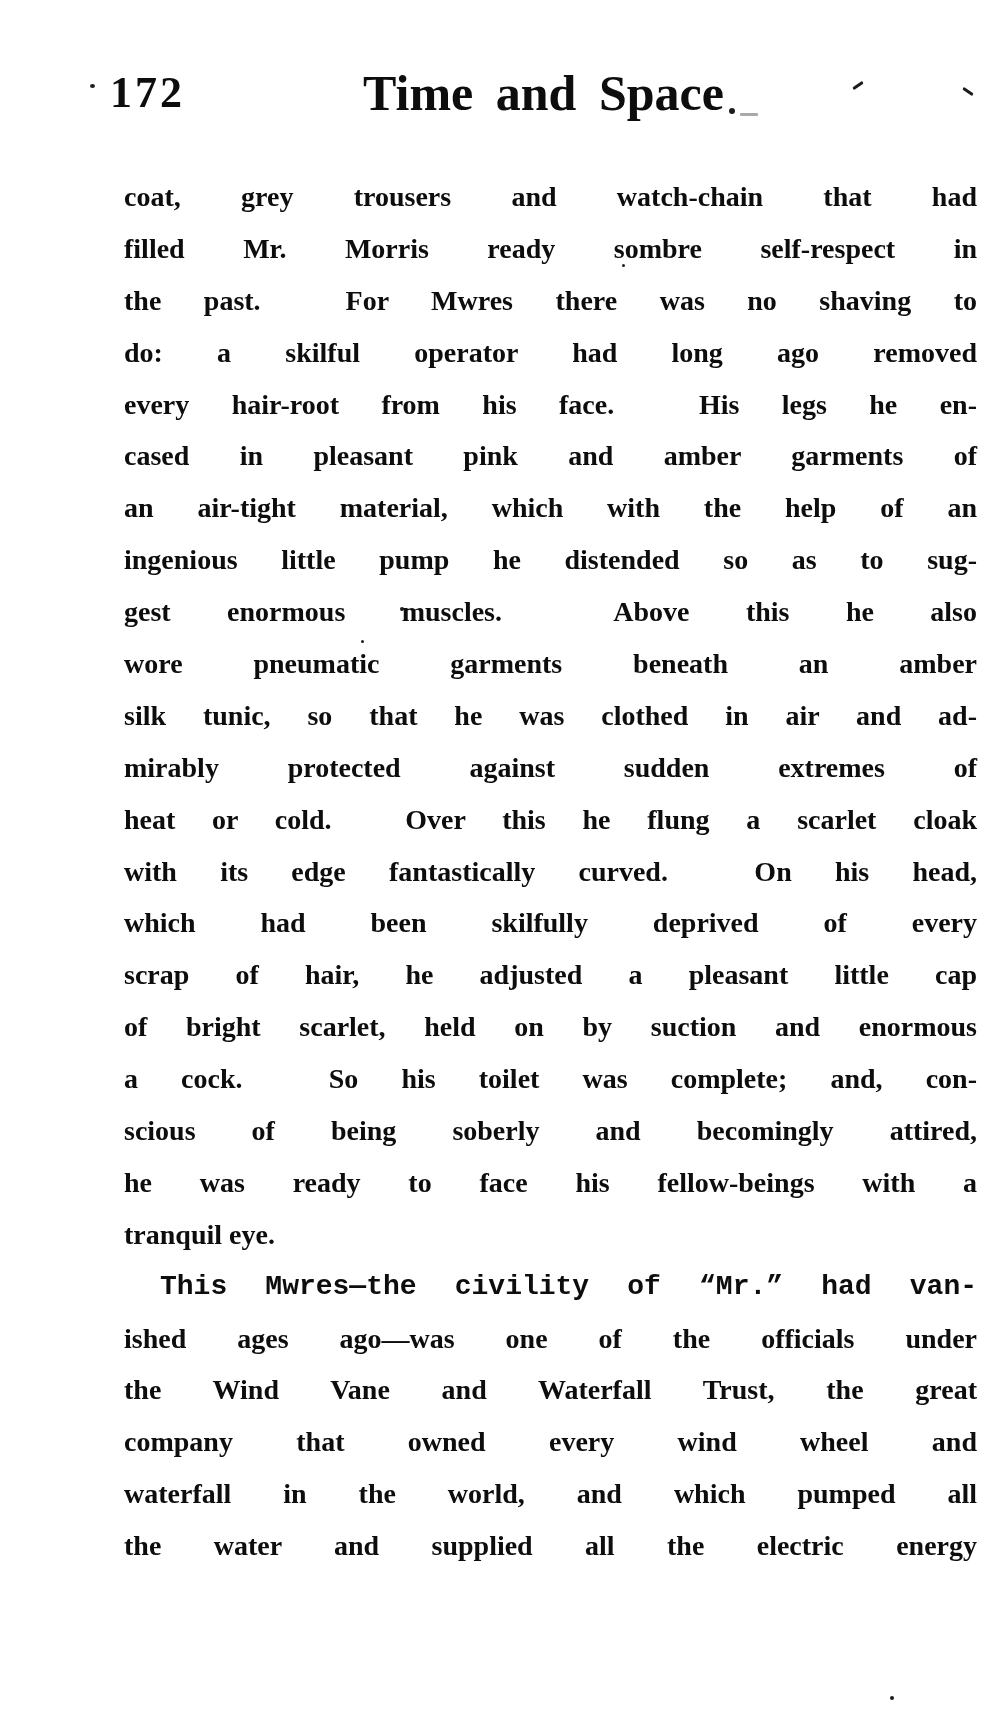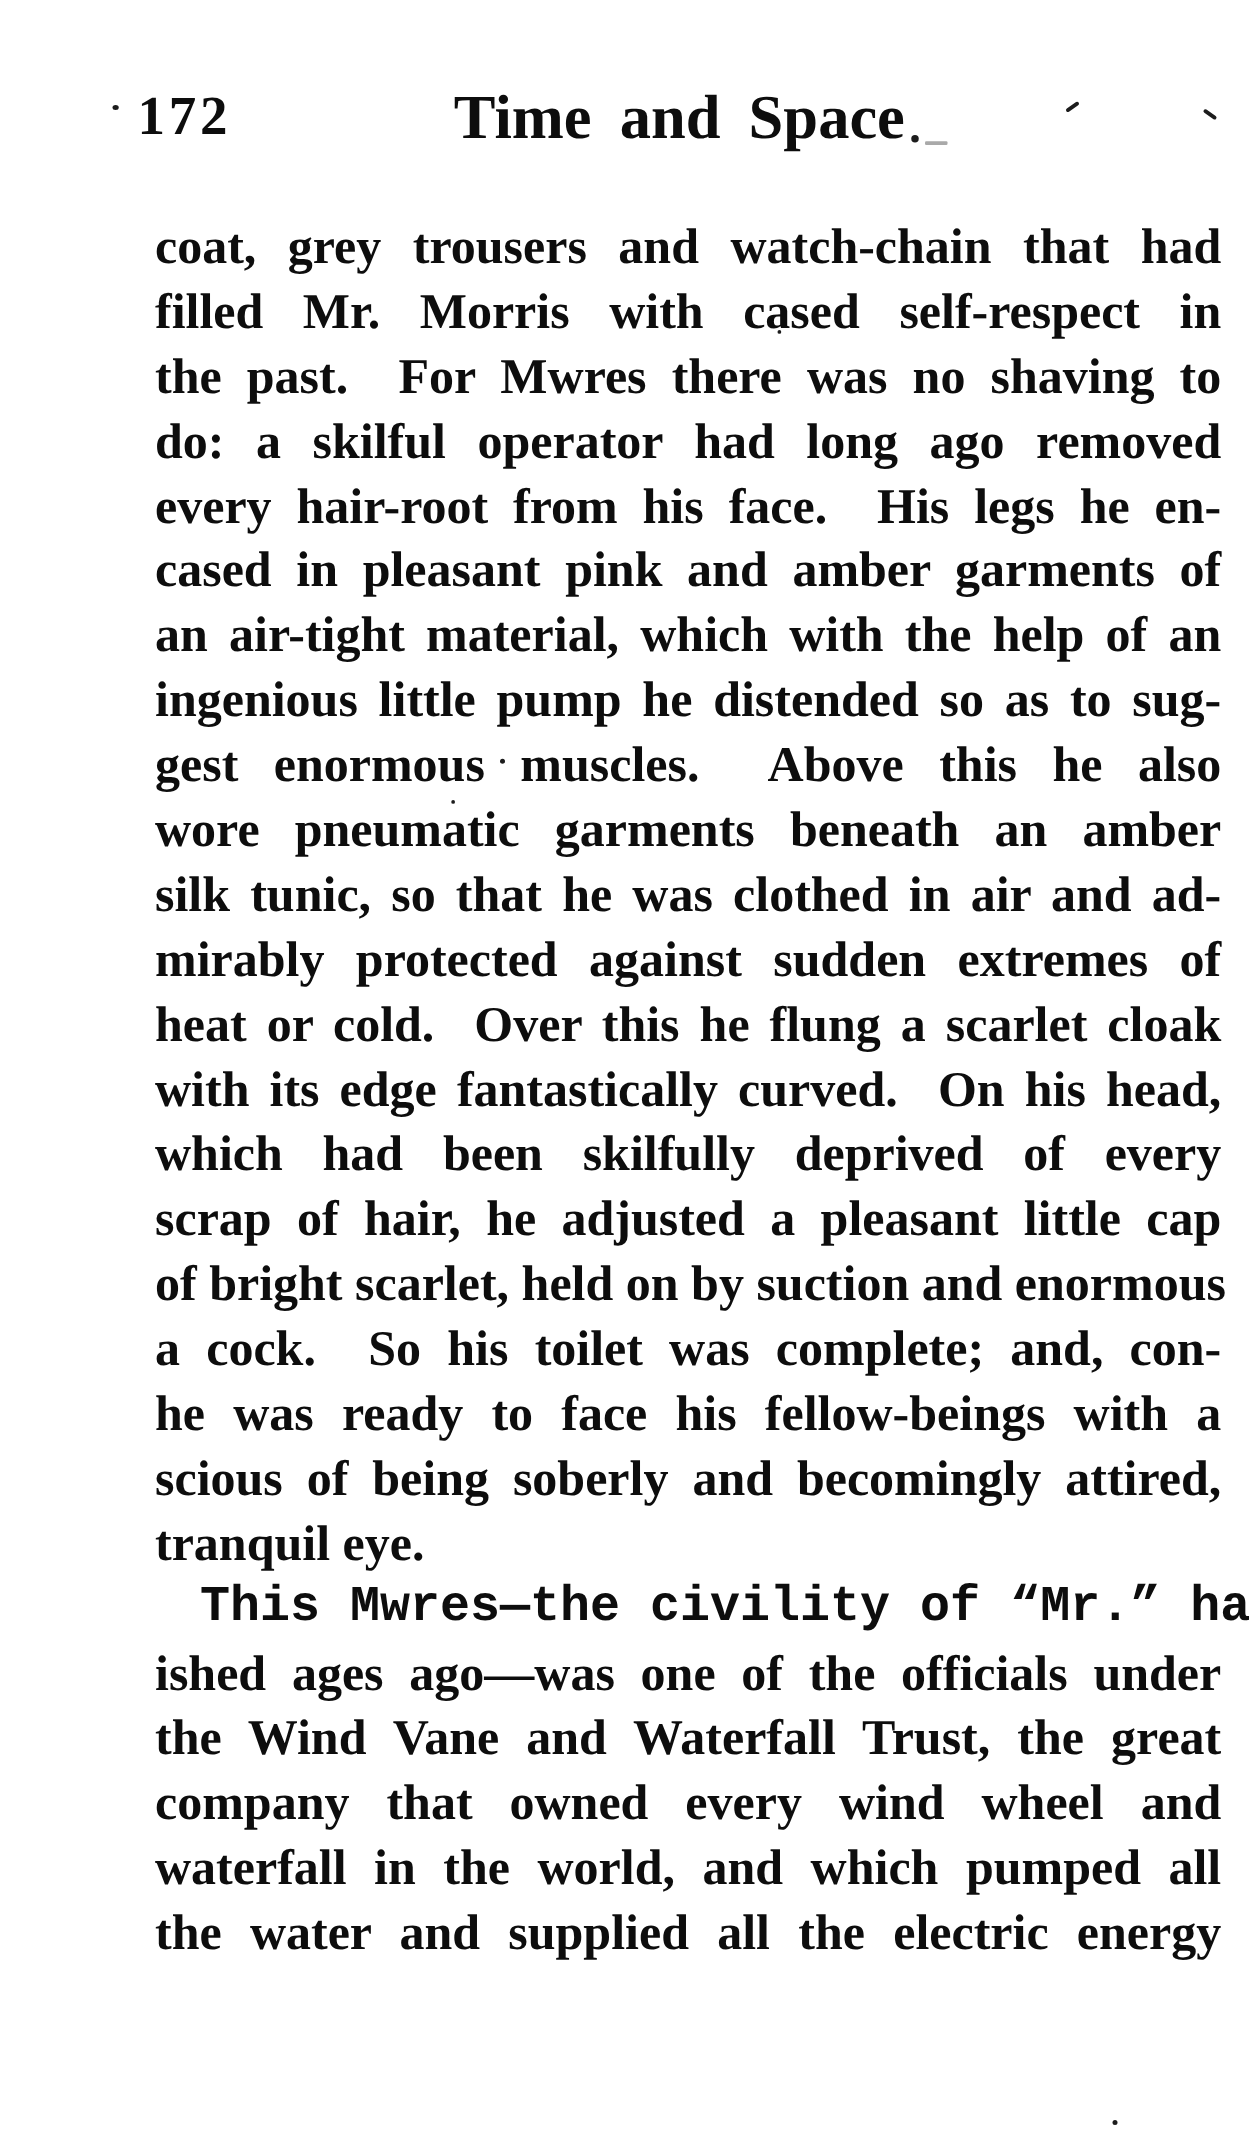--- a/index.html
+++ b/index.html
@@ -42,21 +42,21 @@
   }
   .text-block {
     position: absolute;
     left: 92px;
     top: 171px;
     width: 853px;
   }
   .line {
     height: 51.9px;
     line-height: 51.9px;
-    font-size: 40px;
+    font-size: 28px;
     font-weight: bold;
     white-space: nowrap;
     text-align: justify;
     text-align-last: justify;
     text-justify: inter-word;
     overflow: visible;
   }
   .line.ragged {
     text-align: center;
     text-align-last: left;
@@ -78,39 +78,39 @@
 
 <div class="page">
 
   <div class="page-header">
     <span class="page-number">172</span>
     <span class="running-title">Time and Space</span>
   </div>
 
   <div class="text-block">
       <div class="line">coat, grey trousers and watch-chain that had</div>
-      <div class="line">filled Mr. Morris with cased self-respect in</div>
+      <div class="line">filled Mr. Morris ready sombre self-respect in</div>
       <div class="line">the past.&nbsp; For Mwres there was no shaving to</div>
       <div class="line">do: a skilful operator had long ago removed</div>
       <div class="line">every hair-root from his face.&nbsp; His legs he en-</div>
       <div class="line">cased in pleasant pink and amber garments of</div>
       <div class="line">an air-tight material, which with the help of an</div>
       <div class="line">ingenious little pump he distended so as to sug-</div>
       <div class="line">gest enormous muscles.&nbsp; Above this he also</div>
       <div class="line">wore pneumatic garments beneath an amber</div>
       <div class="line">silk tunic, so that he was clothed in air and ad-</div>
       <div class="line">mirably protected against sudden extremes of</div>
       <div class="line">heat or cold.&nbsp; Over this he flung a scarlet cloak</div>
       <div class="line">with its edge fantastically curved.&nbsp; On his head,</div>
       <div class="line">which had been skilfully deprived of every</div>
       <div class="line">scrap of hair, he adjusted a pleasant little cap</div>
       <div class="line">of bright scarlet, held on by suction and enormous</div>
       <div class="line">a cock.&nbsp; So his toilet was complete; and, con-</div>
+      <div class="line">scious of being soberly and becomingly attired,</div>
       <div class="line">he was ready to face his fellow-beings with a</div>
-      <div class="line">scious of being soberly and becomingly attired,</div>
       <div class="line ragged">tranquil eye.</div>
       <div class="line indent">This Mwres—the civility of “Mr.” had van-</div>
       <div class="line">ished ages ago—was one of the officials under</div>
       <div class="line">the Wind Vane and Waterfall Trust, the great</div>
       <div class="line">company that owned every wind wheel and</div>
       <div class="line">waterfall in the world, and which pumped all</div>
       <div class="line">the water and supplied all the electric energy</div>
     </div>
 
 <div class="speck dot" style="left: 58px; top: 84px; width: 5px; height: 4px;"></div>

